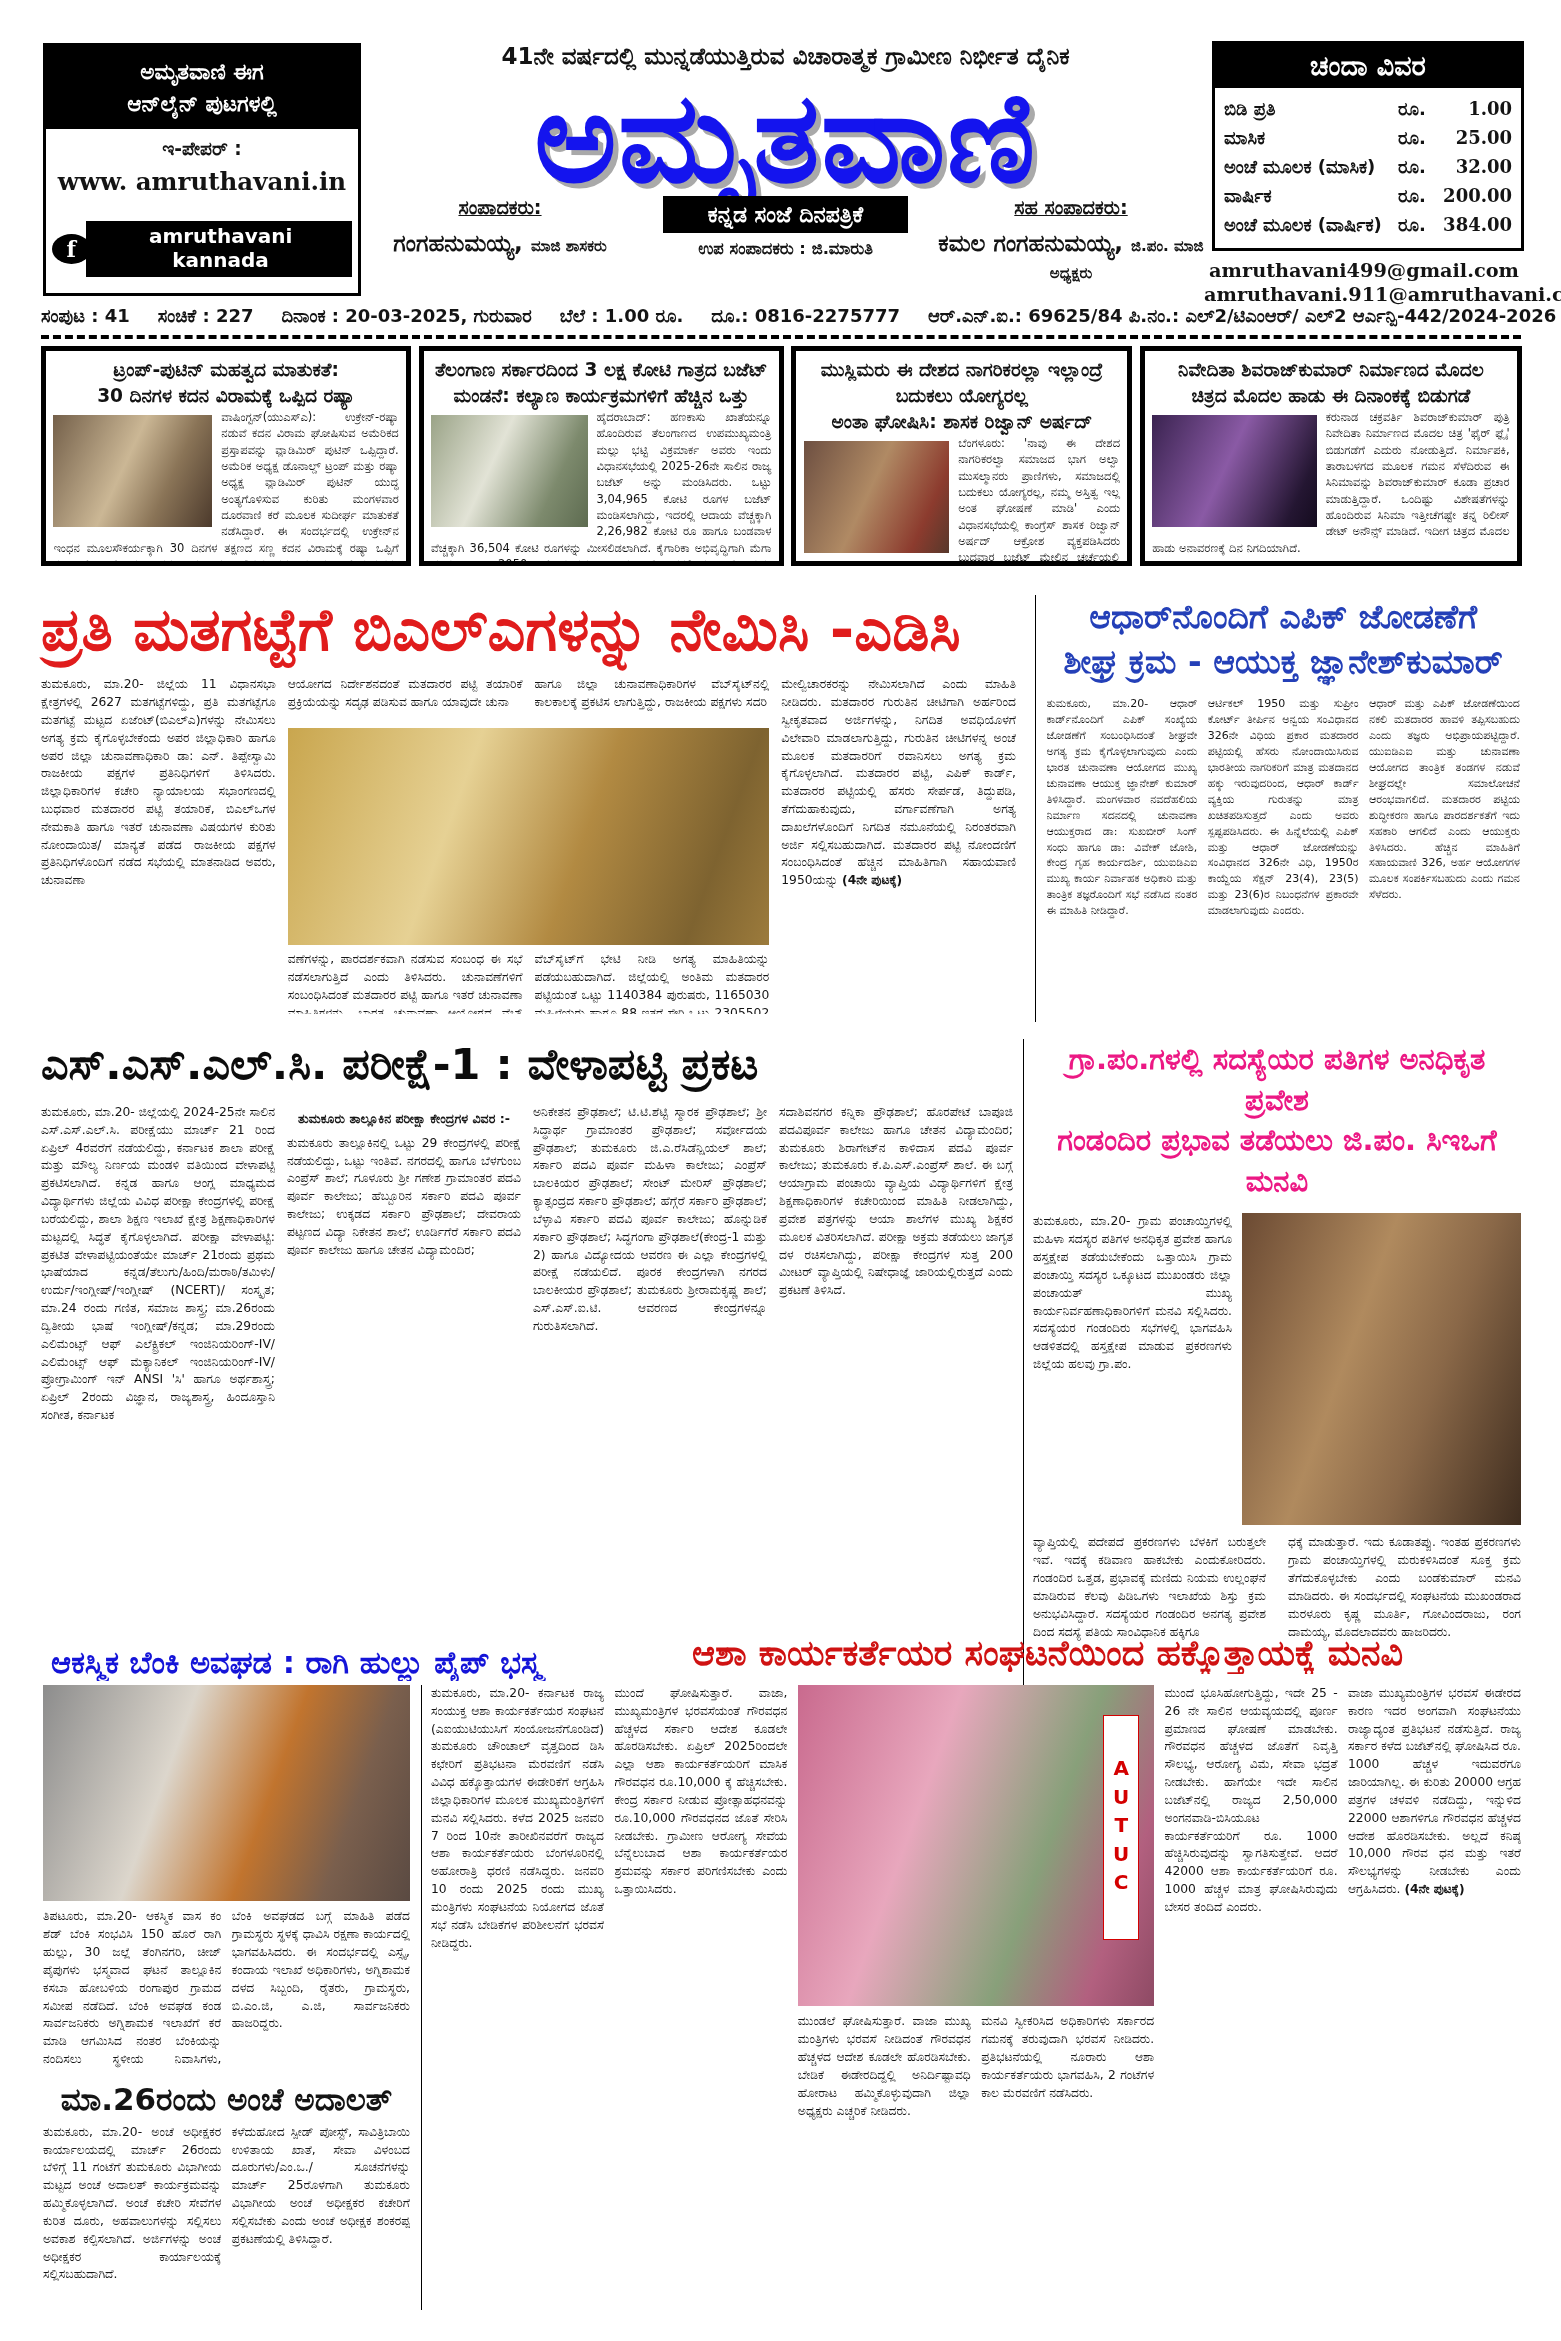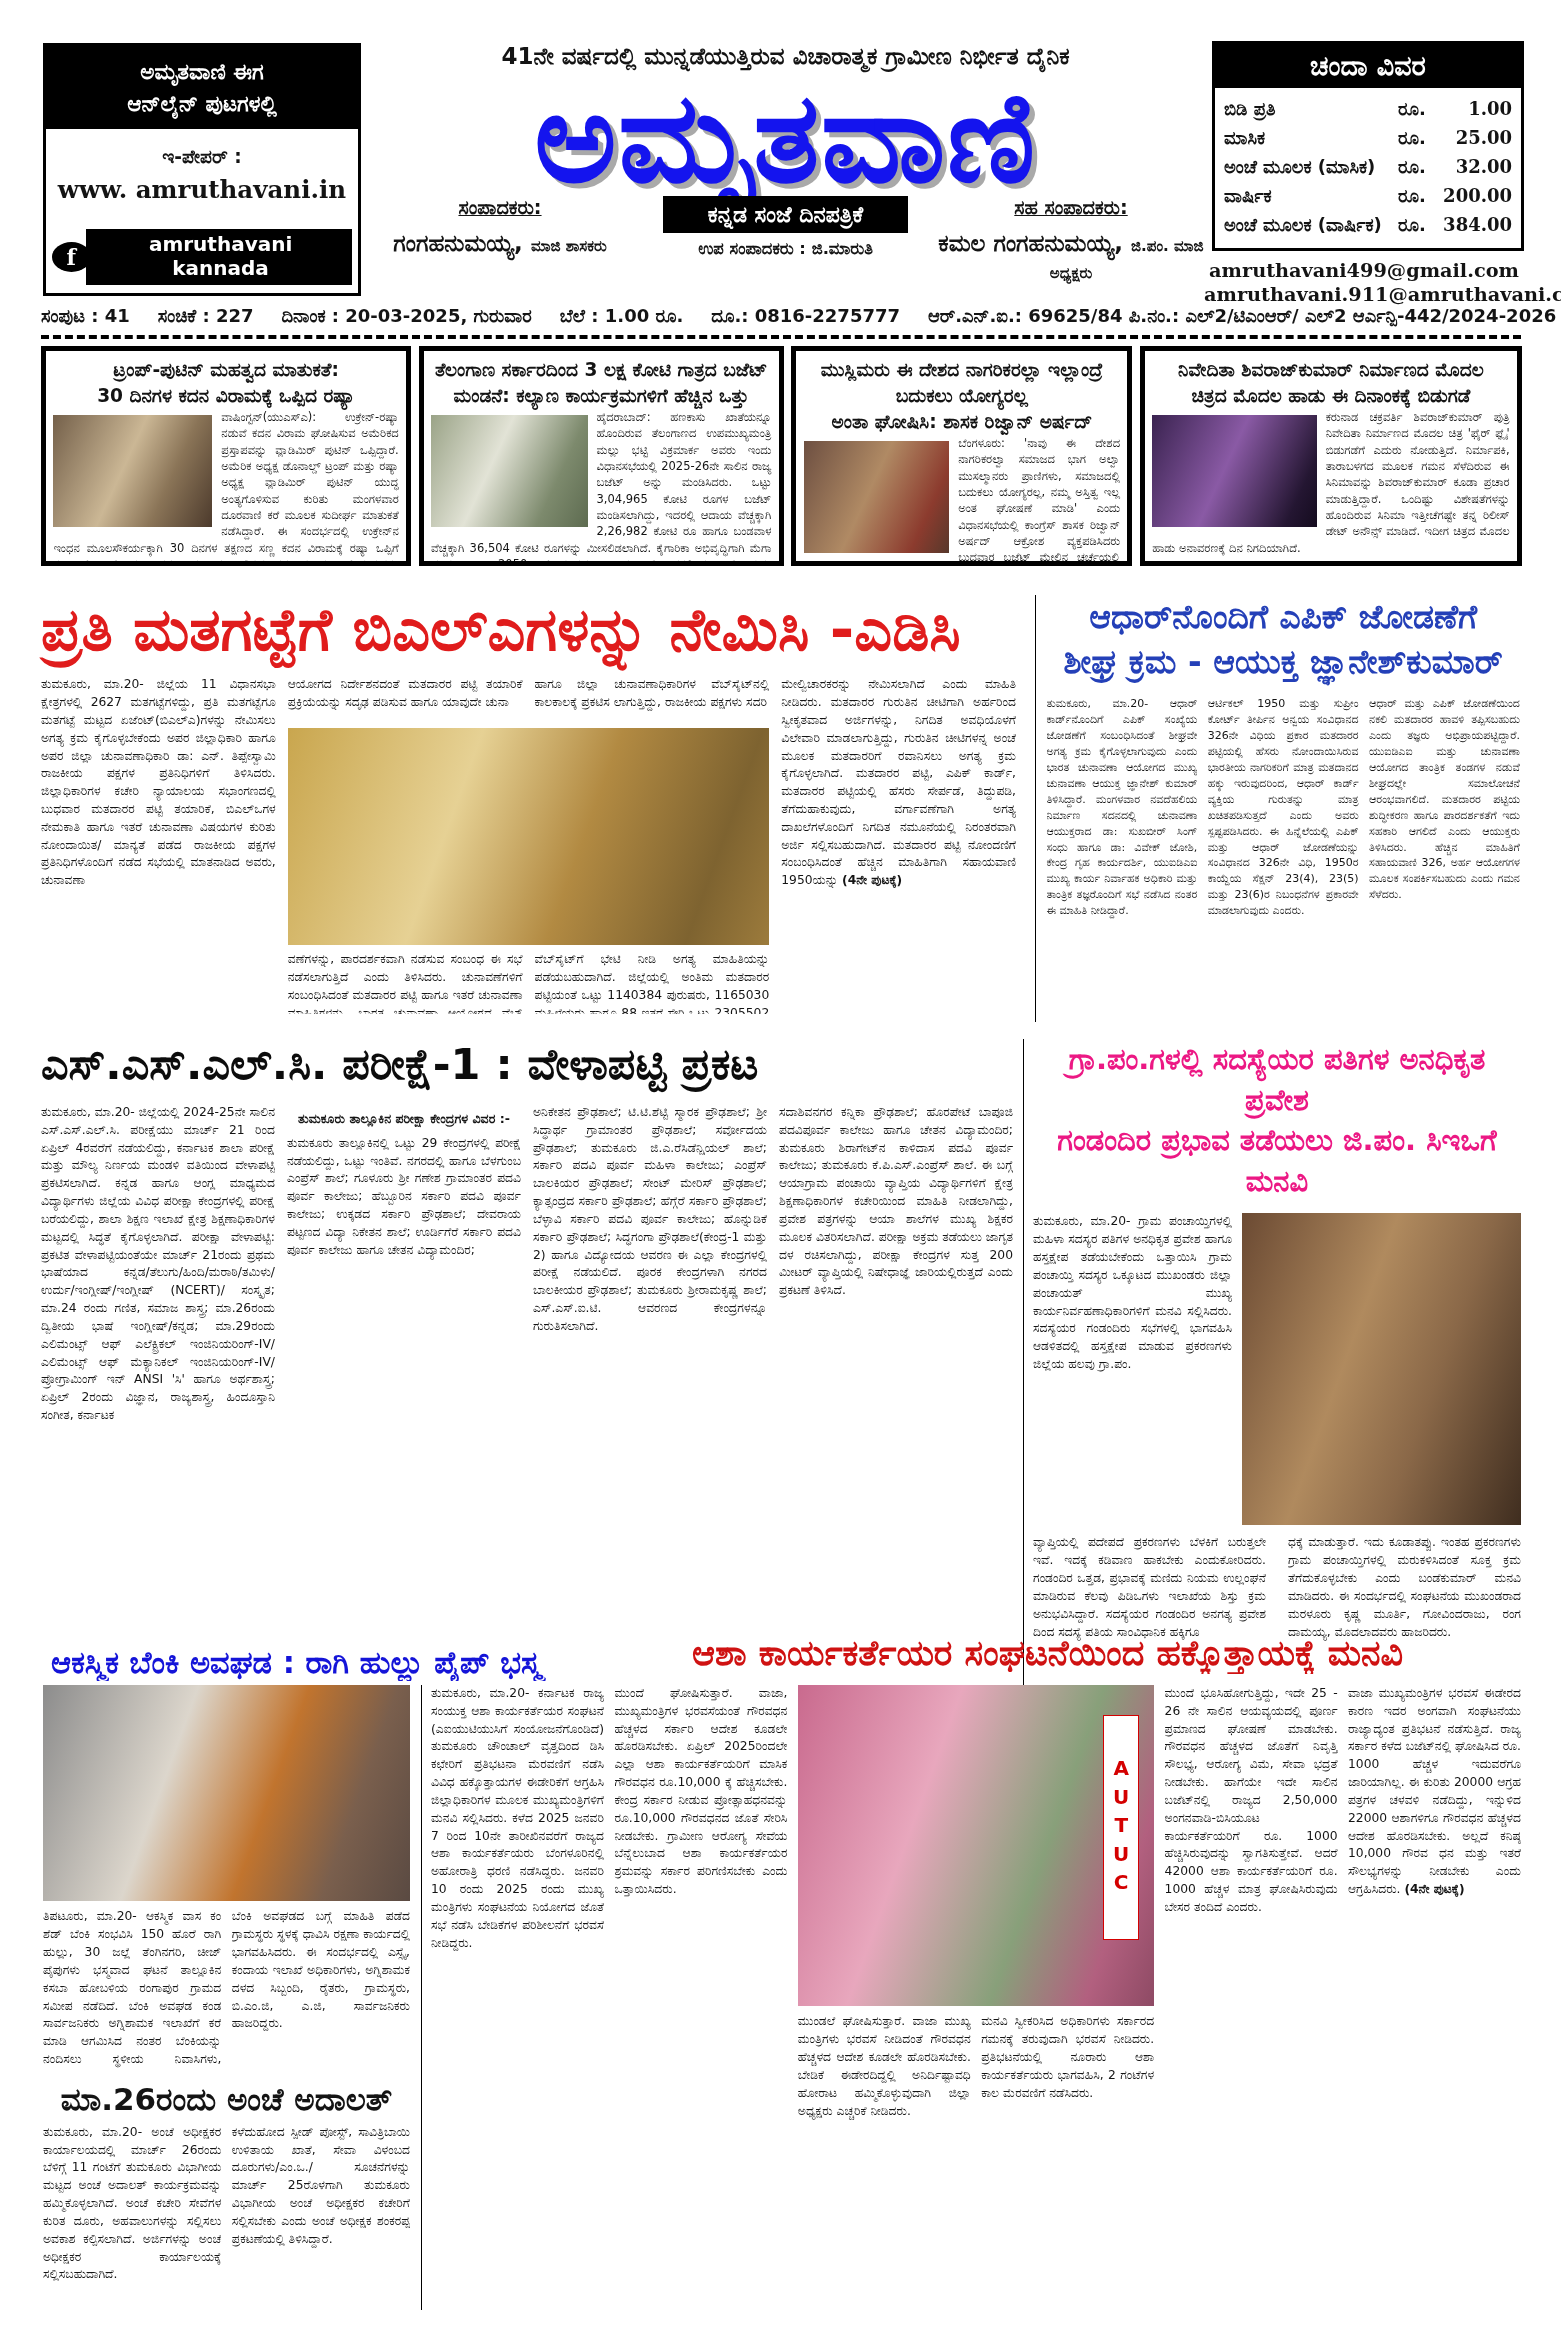--- a/index.html
+++ b/index.html
@@ -1,21 +1,21 @@
 <!DOCTYPE html>
 <html style="font-size:12px"><head>
 <meta charset="utf-8">
 <style>
   html,body{margin:0;padding:0;background:#e8e8e8;}
   .page{position:relative;width:1561px;height:2342px;background:#ffffff;
         font-family:"DejaVu Sans","Liberation Sans",sans-serif;color:#141414;overflow:hidden;}
   
   .online-box{position:absolute;left:43px;top:43px;width:312px;height:247px;border:3px solid #000;background:#fff;}
   .ob-head{background:#000;color:#fff;text-align:center;font-weight:bold;font-size:21.6px;line-height:1.45;padding:10.4px 3px;}
-  .ob-body{padding:12px 6px 0 6px;text-align:center;}
+  .ob-body{padding:4px 6px 0 6px;text-align:center;}
   .ob-epaper{font-size:18.6px;font-weight:bold;margin-top:4.5px;}
   .ob-url{font-family:"DejaVu Serif","Liberation Serif",serif;font-weight:bold;font-size:24.5px;margin-top:7.4px;}
   .ob-fb{display:flex;align-items:center;justify-content:center;margin-top:25px;}
   .fb-ic{display:inline-flex;align-items:center;justify-content:center;width:39px;height:30px;background:#000;color:#fff;
          border-radius:50%;font-family:"DejaVu Serif",serif;font-weight:bold;font-size:22px;margin-right:-4.5px;z-index:2;}
   .fb-strip{background:#000;color:#fff;font-weight:bold;font-size:20px;padding:3px 9px 4.5px 12px;}
   .mast{position:absolute;left:366px;top:30px;width:839px;text-align:center;}
   .tagline{font-size:23px;font-weight:bold;margin-top:13.4px;}
   .mast-title{font-size:125px;font-weight:bold;color:#1414ee;line-height:1.05;margin-top:1.5px;
               text-shadow:5.2px 5.2px 0 #a9a9a9;letter-spacing:1.5px;}

